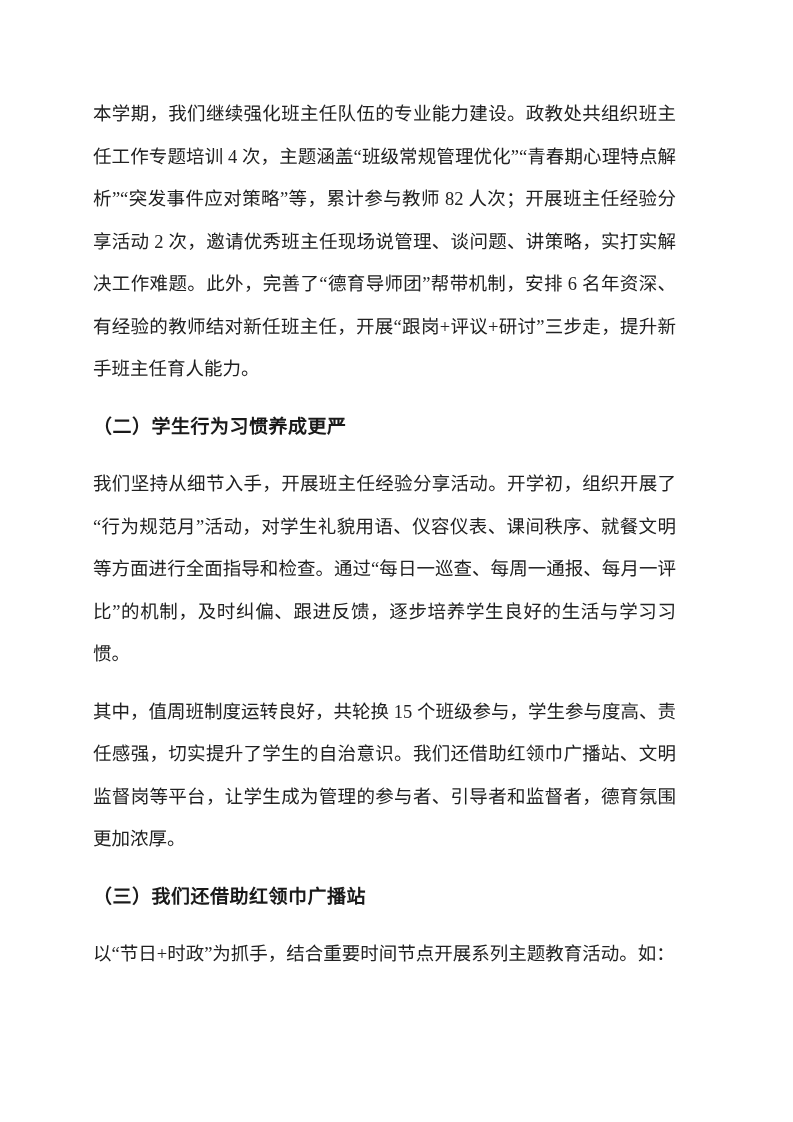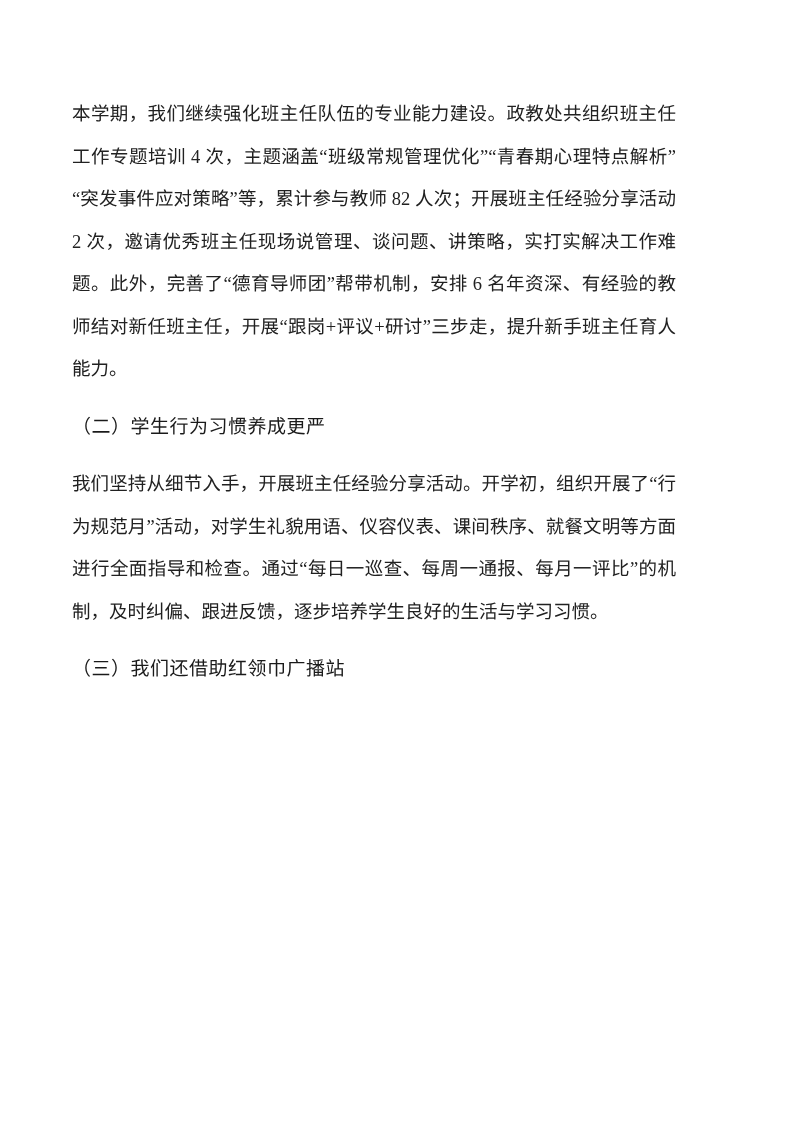--- a/index.html
+++ b/index.html
@@ -9,47 +9,49 @@
   body {
     width: 793px;
     height: 1122px;
     background: #ffffff;
     overflow: hidden;
   }
   .page {
     box-sizing: border-box;
     width: 793px;
     height: 1122px;
-    padding: 93px 117px 40px 72px;
+    padding: 93px 117px 40px 93px;
     background: #ffffff;
     color: #212121;
     font-family: "Liberation Serif", "DejaVu Serif", serif;
   }
   .page p.body-para {
     margin: 0 0 15px 0;
     font-size: 18.5px;
     line-height: 42.5px;
     text-align: justify;
     color: #212121;
   }
   .page h2.section-heading {
     margin: 0 0 15px 0;
     font-size: 19px;
     line-height: 42.5px;
-    font-weight: 400;
+    font-weight: 700;
     color: #1a1a1a;
     letter-spacing: 0.5px;
   }
 </style>
 </head>
 <body>
 
 <div class="page">
   <p class="body-para">本学期，我们继续强化班主任队伍的专业能力建设。政教处共组织班主任工作专题培训 4 次，主题涵盖“班级常规管理优化”“青春期心理特点解析”“突发事件应对策略”等，累计参与教师 82 人次；开展班主任经验分享活动 2 次，邀请优秀班主任现场说管理、谈问题、讲策略，实打实解决工作难题。此外，完善了“德育导师团”帮带机制，安排 6 名年资深、有经验的教师结对新任班主任，开展“跟岗+评议+研讨”三步走，提升新手班主任育人能力。</p>
 
   <h2 class="section-heading">（二）学生行为习惯养成更严</h2>
 
   <p class="body-para">我们坚持从细节入手，开展班主任经验分享活动。开学初，组织开展了“行为规范月”活动，对学生礼貌用语、仪容仪表、课间秩序、就餐文明等方面进行全面指导和检查。通过“每日一巡查、每周一通报、每月一评比”的机制，及时纠偏、跟进反馈，逐步培养学生良好的生活与学习习惯。</p>
 
+  <p class="body-para">其中，值周班制度运转良好，共轮换 15 个班级参与，学生参与度高、责任感强，切实提升了学生的自治意识。我们还借助红领巾广播站、文明监督岗等平台，让学生成为管理的参与者、引导者和监督者，德育氛围更加浓厚。</p>
 
   <h2 class="section-heading">（三）我们还借助红领巾广播站</h2>
 
+  <p class="body-para">以“节日+时政”为抓手，结合重要时间节点开展系列主题教育活动。如：</p>
 </div>
 
 </body></html>

